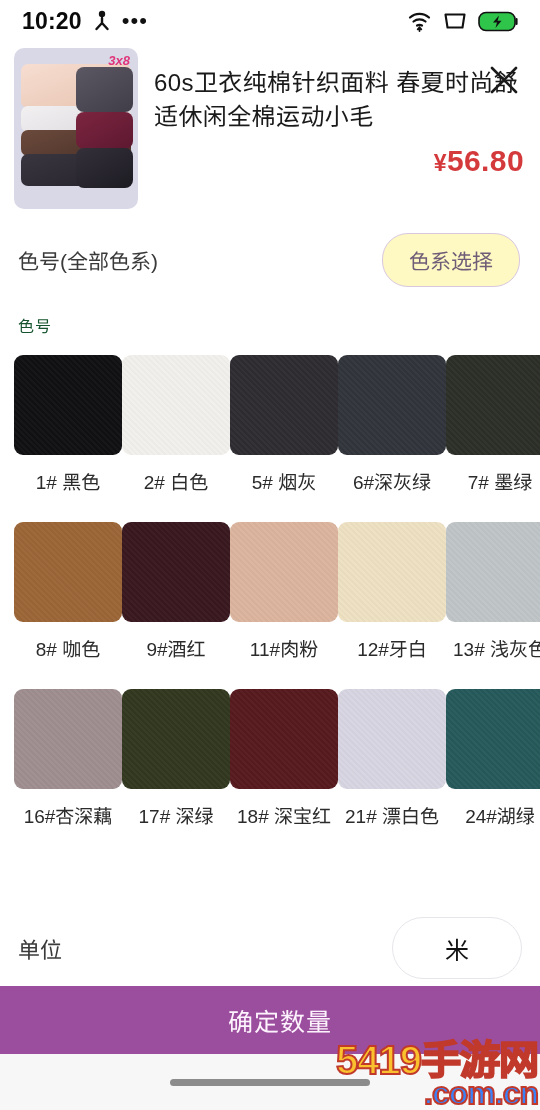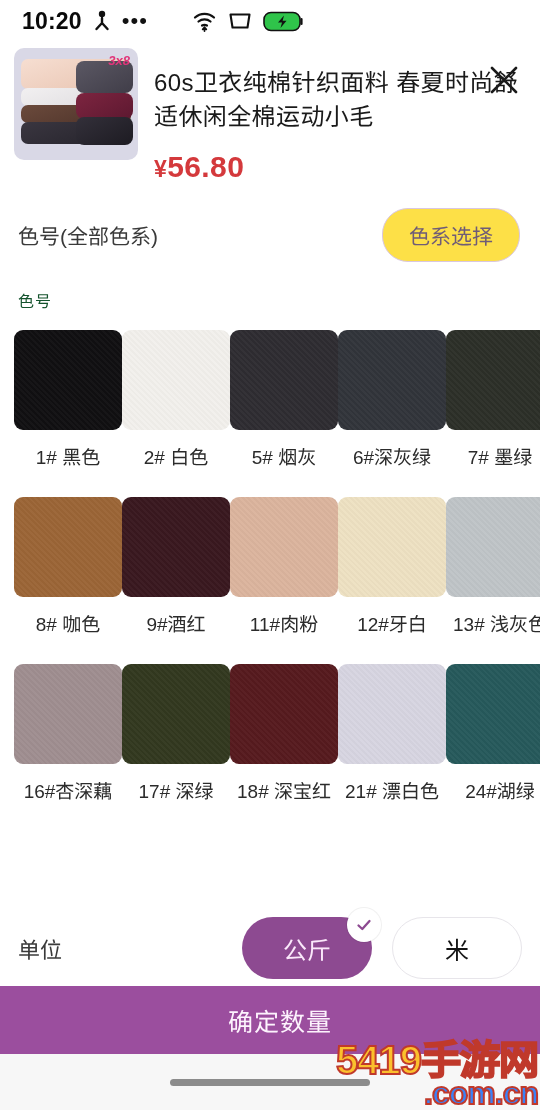--- a/index.html
+++ b/index.html
@@ -8,35 +8,35 @@
     width:540px; height:1110px;
     background:#ffffff;
     font-family:"Liberation Sans","DejaVu Sans",sans-serif;
     overflow:hidden;
   }
   .phone { position:relative; width:540px; height:1110px; background:#ffffff; }
 
   
   .statusbar {
     height:42px; display:flex; align-items:center;
-    padding:0 22px; gap:44px;
+    padding:0 22px; justify-content:space-between;gap:44px;
   }
   .sb-left { display:flex; align-items:center; gap:10px; }
   .sb-time { font-size:23px; font-weight:700; color:#0a0a0a; letter-spacing:.2px; }
   .sb-icon { display:flex; align-items:center; }
   .sb-right { display:flex; align-items:center; gap:11px; }
   .dots { font-size:22px; color:#111; line-height:10px; letter-spacing:1px; }
 
   
   .product {
     display:flex; align-items:flex-start;
     padding:6px 16px 0 14px; gap:16px; position:relative;
   }
   .thumb {
-    width:124px; height:112px; border-radius:10px; flex:none;
+    width:124px; height:161px; border-radius:10px; flex:none;
     background:#d9d8e6; overflow:hidden; position:relative;
   }
   .thumb .tag {
     position:absolute; top:5px; right:8px; font-size:13px;
     color:#e0357a; font-style:italic; font-weight:700; z-index:3;
   }
   .stk { position:absolute; left:6%; width:88%; border-radius:7px; }
   .stk0 { top:10%;  height:27%; background:linear-gradient(160deg,#f6ded1,#e8c3b0); }
   .stk1 { top:36%;  height:16%; background:linear-gradient(160deg,#f2f0f1,#dcdadd); }
   .stk2 { top:51%;  height:16%; background:linear-gradient(160deg,#6b4a3c,#4b3128); }
@@ -46,39 +46,39 @@
   .stkR1 { top:40%; height:23%; background:linear-gradient(150deg,#7d2540,#5d1830); }
   .stkR2 { top:62%; height:25%; background:linear-gradient(150deg,#33303a,#1d1b22); }
 
   .pinfo { flex:1; padding-top:6px; min-width:0; }
   .ptitle {
     font-size:24px; line-height:1.42; color:#1a1a1a; font-weight:500;
     letter-spacing:.4px;
     margin-top:12px;
   }
   .pprice {
-    margin-top:16px; color:#d4393c; font-weight:700;
-    font-size:30px; letter-spacing:.4px;
+    margin-top:10px; color:#d4393c; font-weight:700;
+    font-size:30px; letter-spacing:.4px;text-align:right;
   }
   .pprice .yen { font-size:23px; font-weight:700; }
   .closebtn {
     position:absolute; right:14px; top:18px;
     width:44px; height:44px; display:flex; align-items:center; justify-content:center;
   }
 
   
   .cs-row {
     display:flex; align-items:center; justify-content:space-between;
     padding:24px 20px 0 18px;
     gap:28px;
   }
   .cs-label { font-size:21px; color:#3a3a3a; }
   .cs-btn {
     border:1.5px solid #d9c7e0; border-radius:26px;
-    padding:11px 26px; font-size:21px; color:#6f5c77; background:#fde047;
+    padding:11px 26px; font-size:21px; color:#6f5c77; background:#fef9c3;
   }
 
   
   .sec-title {
     font-size:16px; font-weight:400; color:#14532d;
     padding:26px 0 0 18px; letter-spacing:1px;
   }
 
   
   .grid {
@@ -273,28 +273,20 @@
       </div>
       <div class="cell">
         <div class="sw" style="background: rgb(38, 89, 91);"></div>
         <div class="sw-name">24#湖绿</div>
       </div>
     </div>
 
   <div class="unit-row">
     <span class="unit-label">单位</span>
     <div class="unit-opts" id="unit-opts">
-        <div class="pill sel">
-          <span>公斤</span>
-          <span class="tick">
-            <svg width="20" height="20" viewBox="0 0 20 20">
-              <path d="M4.5 10.5 L8.3 14 L15.5 6" stroke="#8d4a91" stroke-width="2.3" fill="none" stroke-linecap="round" stroke-linejoin="round"></path>
-            </svg>
-          </span>
-        </div>
         <div class="pill unsel">
           <span>米</span>
         </div>
       </div>
   </div>
 
   <div class="confirm">确定数量</div>
 
   <div class="homebar-wrap">
     <div class="homebar"></div>

